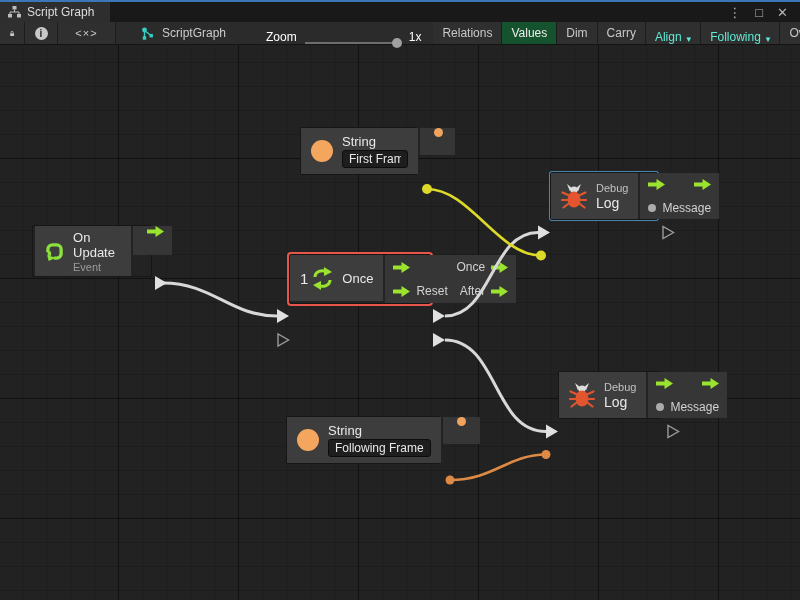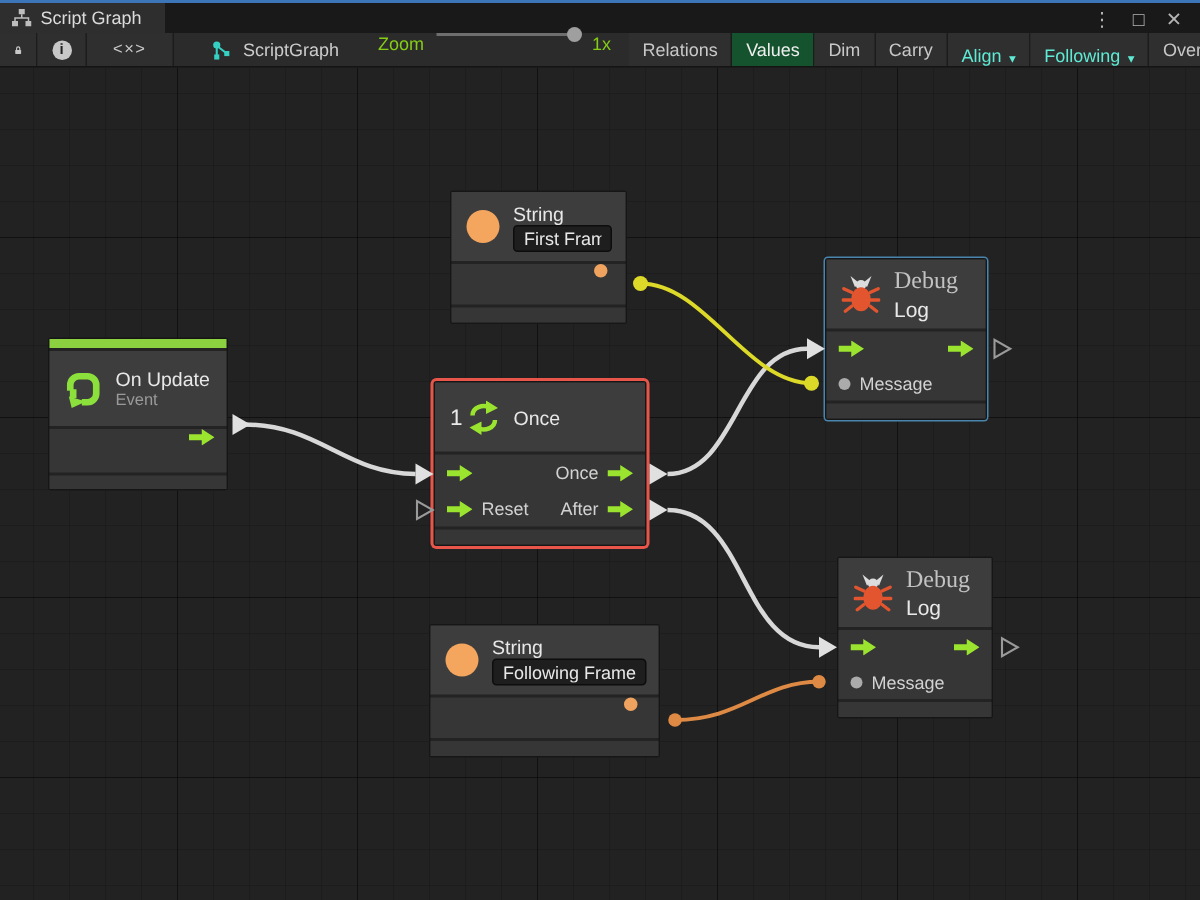--- a/index.html
+++ b/index.html
@@ -22,21 +22,21 @@
              border-bottom:1px solid #141414; display:flex; align-items:stretch; z-index:5;
              color:#c8c8c8; font-size:12px; }
   .tbtn { display:flex; align-items:center; justify-content:center; padding:0 9px;
           border-right:1px solid #1c1c1c; background:#2f2f2f; white-space:nowrap; }
   .tbtn.first { border-left:none; }
   .tbtn.active { background:#14532d; color:#eee; }
   .tbtn.disabled { color:#5eead4;align-items:flex-end; }
   .tbtn .caret { font-size:9px; margin-left:5px; }
   .tb-left { display:flex; align-items:stretch; }
   .tb-graph { display:flex; align-items:center; gap:7px; margin-left:24px; color:#cccccc; }
-  .tb-zoom { display:flex; align-items:flex-start; gap:8px; margin-left:26px; color:#84cc16; }
+  .tb-zoom { display:flex; align-items:flex-end; gap:8px; margin-left:40px; color:#ffffff; }
   .slider-track { position:relative; width:96px; height:2px; background:#6e6e6e; }
   .slider-knob { position:absolute; top:-4px; left:87px; width:10px; height:10px; border-radius:50%;
                  background:#9f9f9f; }
   .tb-buttons { display:flex; align-items:stretch; margin-left:12px; }
   .info-badge { width:13px; height:13px; border-radius:50%; background:#c8c8c8; color:#222;
                 font-size:10px; font-weight:bold; display:flex; align-items:center; justify-content:center; }
   .code-glyph { font-size:11px; letter-spacing:1px; color:#c8c8c8; }
 
   
   .canvas { position:absolute; top:45px; left:0; width:800px; height:555px; background:#222222;
@@ -44,32 +44,32 @@
               linear-gradient(to right, rgba(0,0,0,0.42) 1px, transparent 1px),
               linear-gradient(to bottom, rgba(0,0,0,0.42) 1px, transparent 1px),
               linear-gradient(to right, rgba(0,0,0,0.16) 1px, transparent 1px),
               linear-gradient(to bottom, rgba(0,0,0,0.16) 1px, transparent 1px);
             background-size: 120px 100%, 100% 120px, 24px 24px, 24px 24px;
             background-position: 118px 0, 0 113px, 22px 0, 0 17px;
             overflow:hidden; }
   .wires { position:absolute; top:0; left:0; width:800px; height:555px; z-index:3; pointer-events:none; }
 
   
-  .node { position:absolute; z-index:2; display:flex; flex-direction:column; gap:2px;
+  .node { position:absolute; z-index:2; display:flex; flex-direction:row; gap:2px;
           background:#232323; border:1px solid #161616; border-radius:2px; }
   .node.sel-red  { box-shadow:0 0 0 2px #e8564b; }
   .node.sel-blue { box-shadow:0 0 0 1px #4a85ad; }
   .hdr { display:flex; align-items:center; gap:9px; padding:0 10px; background:#3d3d3d; }
   .greenbar { height:6px; background:#8cd13f; }
   .ports { background:#363636; display:flex; flex-direction:column; justify-content:flex-start; }
   .prow { display:flex; align-items:center; padding:0 8px; gap:6px; }
   .footer { background:#363636; }
   .ntitle { font-size:13px; color:#e8e8e8; }
   .nsub { font-size:11px; color:#9a9a9a; margin-top:1px; }
-  .ncat { font-size:16px; color:#c2c2c2;font-family:Liberation Serif, serif; }
+  .ncat { font-size:11px; color:#c2c2c2; }
   .nbig { font-size:14px; color:#e8e8e8; margin-top:1px; }
   .plabel { font-size:12px; color:#d2d2d2; }
   .orange-circle { width:22px; height:22px; border-radius:50%; background:#f4a65f; flex:none; }
   .dot-orange { width:9px; height:9px; border-radius:50%; background:#f0a35e; flex:none; }
   .dot-gray { width:8px; height:8px; border-radius:50%; background:#ababab; flex:none; }
   .strfield { background:#1e1e1e; border:1px solid #0d0d0d; border-radius:3px; color:#e8e8e8;
               font-size:12px; padding:1px 6px; height:18px; font-family:"Liberation Sans",sans-serif; }
   .arrow-ico { display:flex; flex:none; }
   .spacer { flex:1; }
   .once-badge { font-size:15px; color:#eaeaea; }

